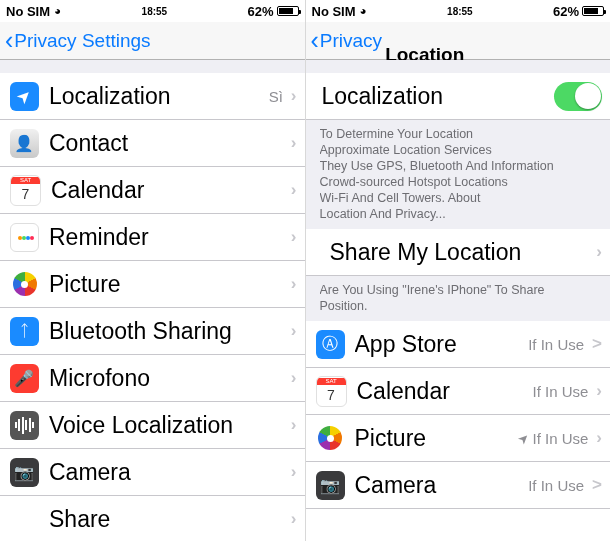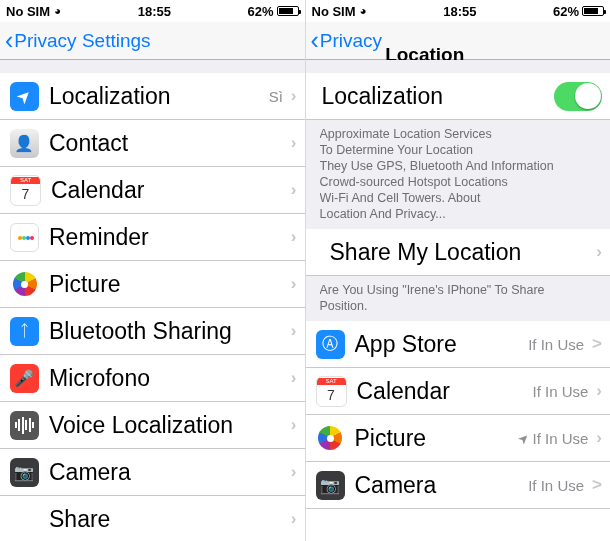--- a/index.html
+++ b/index.html
@@ -34,21 +34,21 @@
     display: flex;
     align-items: center;
     font-size: 13px;
     font-weight: bold;
     color: #000;
     padding: 0 6px;
     box-sizing: border-box;
     background: #fff;
   }
   .sb-left { display: flex; align-items: center; gap: 4px; }
-  .sb-center { flex: 1; text-align: center; font-size: 13px; }
+  .sb-center { flex: 1; text-align: center; font-size: 10px; }
   .sb-right { display: flex; align-items: center; gap: 3px; }
   .wifi-glyph { font-size: 12px; }
   .battery {
     display: inline-block;
     width: 22px;
     height: 10px;
     border: 1px solid #000;
     border-radius: 2px;
     position: relative;
     box-sizing: border-box;
@@ -368,22 +368,22 @@
       <div class="gapblock"></div>
 
       <div class="row tall">
         <span class="label" style="margin-left:6px">Localization</span>
         <span class="toggle">
             <span class="knob"></span>
           </span>
       </div>
 
       <div class="grouphdr">
+        <span class="ln">To Determine Your Location</span>
         <span class="ln">Approximate Location Services</span>
-        <span class="ln">To Determine Your Location</span>
         <span class="ln">They Use GPS, Bluetooth And Information</span>
         <span class="ln">Crowd-sourced Hotspot Locations</span>
         <span class="ln">Wi-Fi And Cell Towers. About</span>
         <span class="ln">Location And Privacy...</span>
       </div>
 
       <div class="row tall">
         <span class="label" style="margin-left:14px">Share My Location</span>
         <span class="chev">›</span>
       </div>

